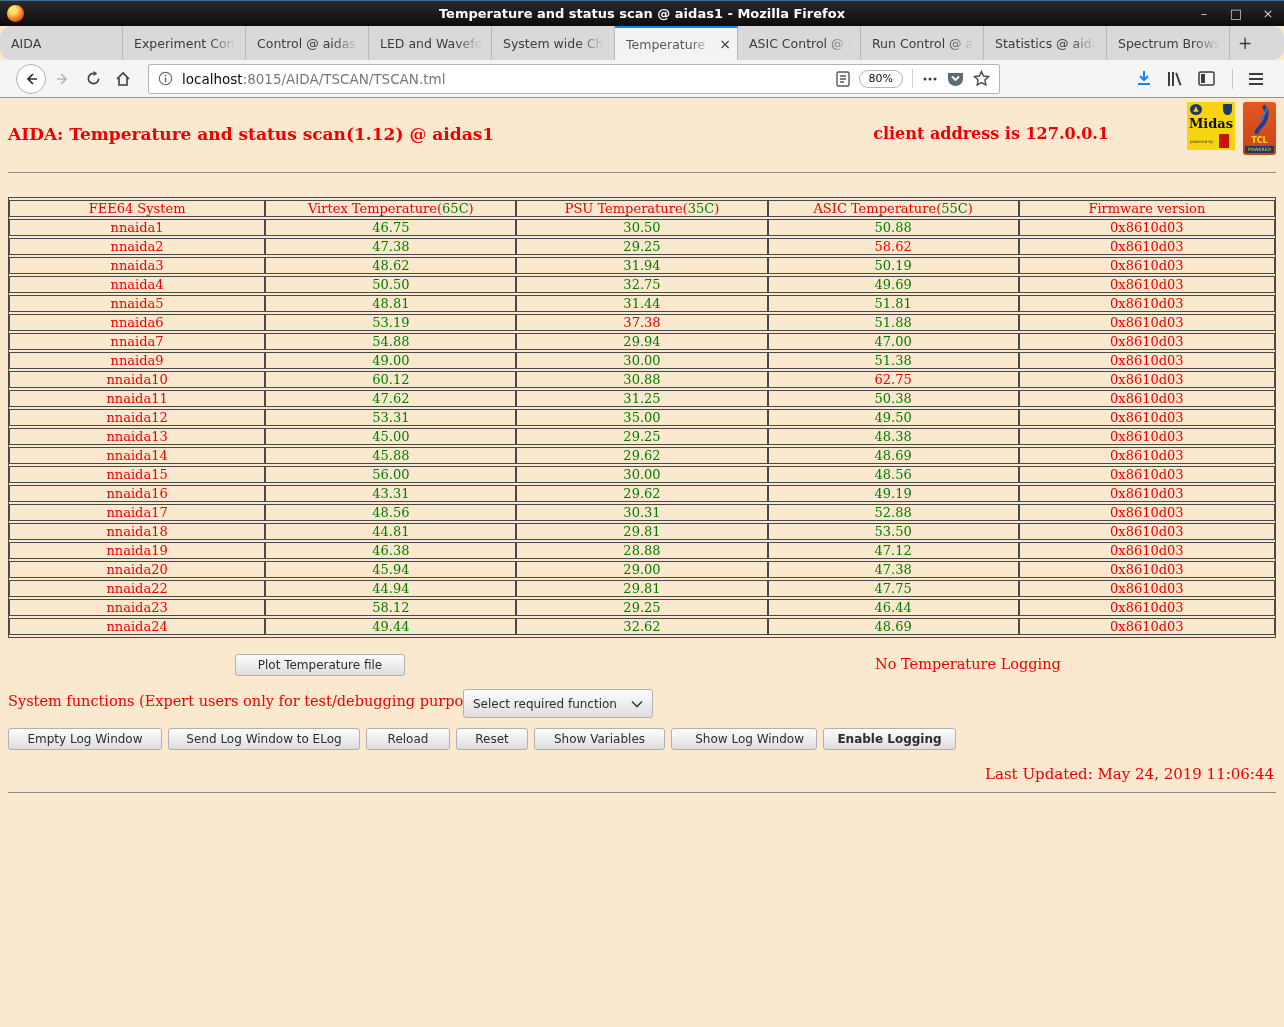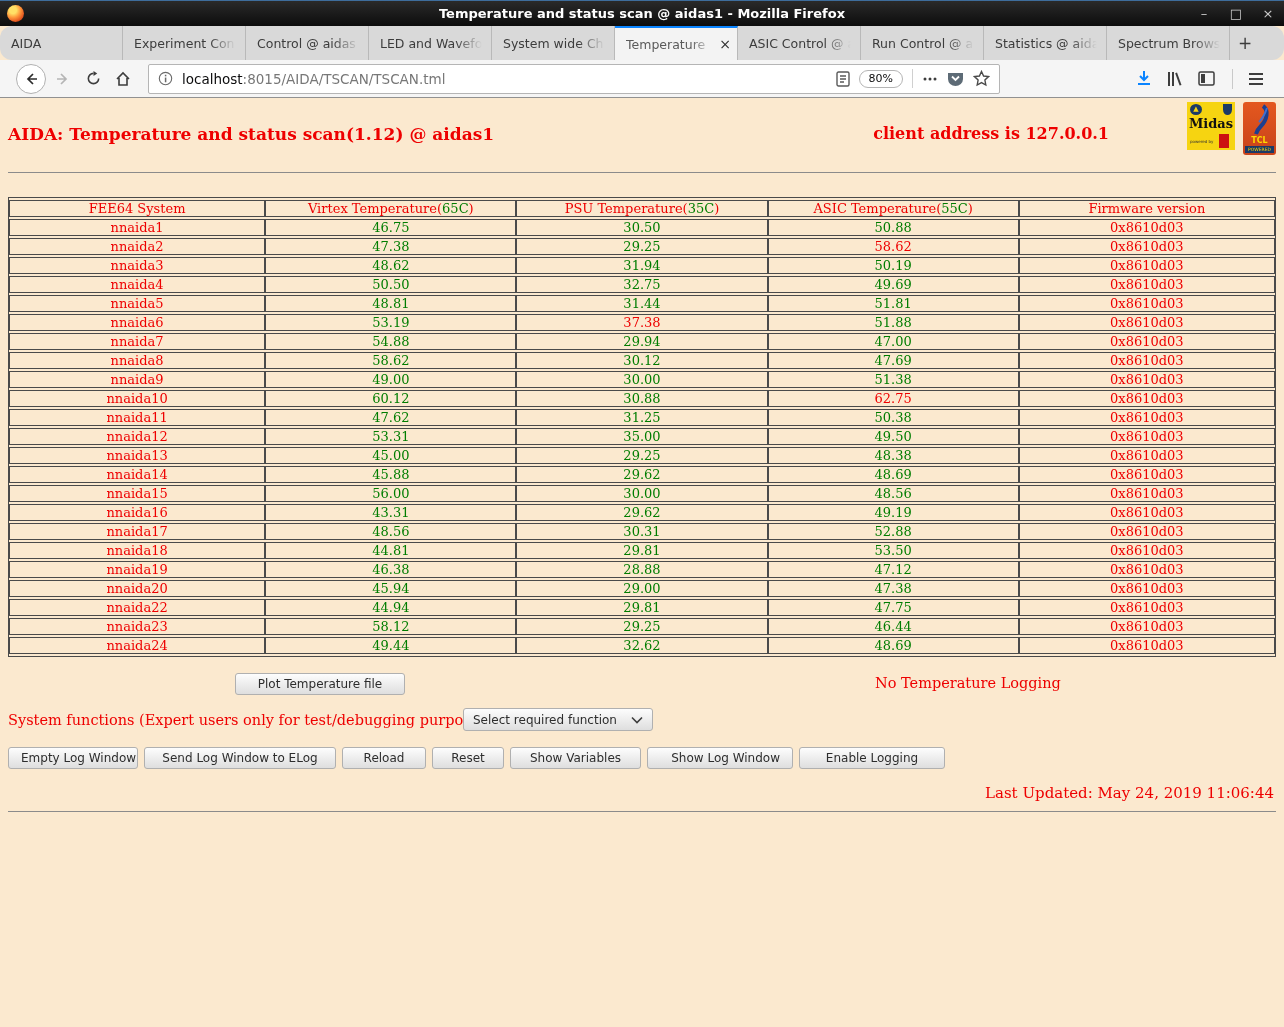--- a/index.html
+++ b/index.html
@@ -105,21 +105,21 @@
     font-family:"DejaVu Sans", sans-serif; font-size:12px; color:#2d2d2d;
     background:linear-gradient(#fdfdfd,#dedede); border:1px solid #b0b0b0;
     border-radius:3px; padding:3px 12px; height:22px; white-space:nowrap;
   }
   .plot-btn { position:absolute; left:235px; top:0; width:170px; }
   .logging-status { position:absolute; left:875px; top:2px; color:#ee0000; font-size:14.5px; }
 
   .row-sys { position:relative; height:26px; margin-top:11px; }
   .sys-label { position:absolute; left:8px; top:4px; color:#ee0000; font-size:14.5px; }
   .func-select {
-    position:absolute; left:463px; top:0; width:190px; height:23px;
+    position:absolute; left:463px; top:0; width:190px; height:29px;
     display:flex; align-items:center; justify-content:space-between; padding:0 9px;
     font-family:"DejaVu Sans", sans-serif; font-size:12px; color:#2d2d2d;
     background:linear-gradient(#fdfdfd,#dedede); border:1px solid #b0b0b0; border-radius:3px;
   }
 
   .row-buttons { display:flex; gap:6px; margin:13px 0 0 8px; }
   .last-updated { text-align:right; margin:15px 10px 0; color:#ee0000; font-size:15px; }
 
   svg { display:block; }
 </style>
@@ -334,27 +334,20 @@
           <td class="red">0x8610d03</td>
         </tr>
         <tr>
           <td class="red">nnaida7</td>
           <td class="green">54.88</td>
           <td class="green">29.94</td>
           <td class="green">47.00</td>
           <td class="red">0x8610d03</td>
         </tr>
         <tr>
-          <td class="red">nnaida8</td>
-          <td class="green">58.62</td>
-          <td class="green">30.12</td>
-          <td class="green">47.69</td>
-          <td class="red">0x8610d03</td>
-        </tr>
-        <tr>
           <td class="red">nnaida9</td>
           <td class="green">49.00</td>
           <td class="green">30.00</td>
           <td class="green">51.38</td>
           <td class="red">0x8610d03</td>
         </tr>
         <tr>
           <td class="red">nnaida10</td>
           <td class="green">60.12</td>
           <td class="green">30.88</td>
@@ -464,25 +457,25 @@
     <span class="sys-label">System functions (Expert users only for test/debugging purposes!!!)</span>
     <div class="func-select">
       <span>Select required function</span>
       <svg width="12" height="8" viewBox="0 0 12 8">
           <path d="M1 1.5 L6 6.5 L11 1.5" stroke="#3d3d3d" stroke-width="1.6" fill="none"></path>
         </svg>
     </div>
   </div>
 
   <div class="row-buttons">
-    <button class="btn" style="width:130px;">Empty Log Window</button>
+    <button class="btn" style="width:154px;">Empty Log Window</button>
     <button class="btn" style="width:192px;">Send Log Window to ELog</button>
     <button class="btn" style="width:84px;">Reload</button>
     <button class="btn" style="width:72px;">Reset</button>
     <button class="btn" style="width:131px;">Show Variables</button>
     <button class="btn" style="width:146px;text-align:right;">Show Log Window</button>
-    <button class="btn" style="width:146px;">Enable Logging</button>
+    <button class="btn" style="width:133px;font-weight:bold;">Enable Logging</button>
   </div>
 
   <div class="last-updated">Last Updated: May 24, 2019 11:06:44</div>
 
   <hr class="page-hr" style="margin-top:9px;">
 </div>
 
 </body></html>

